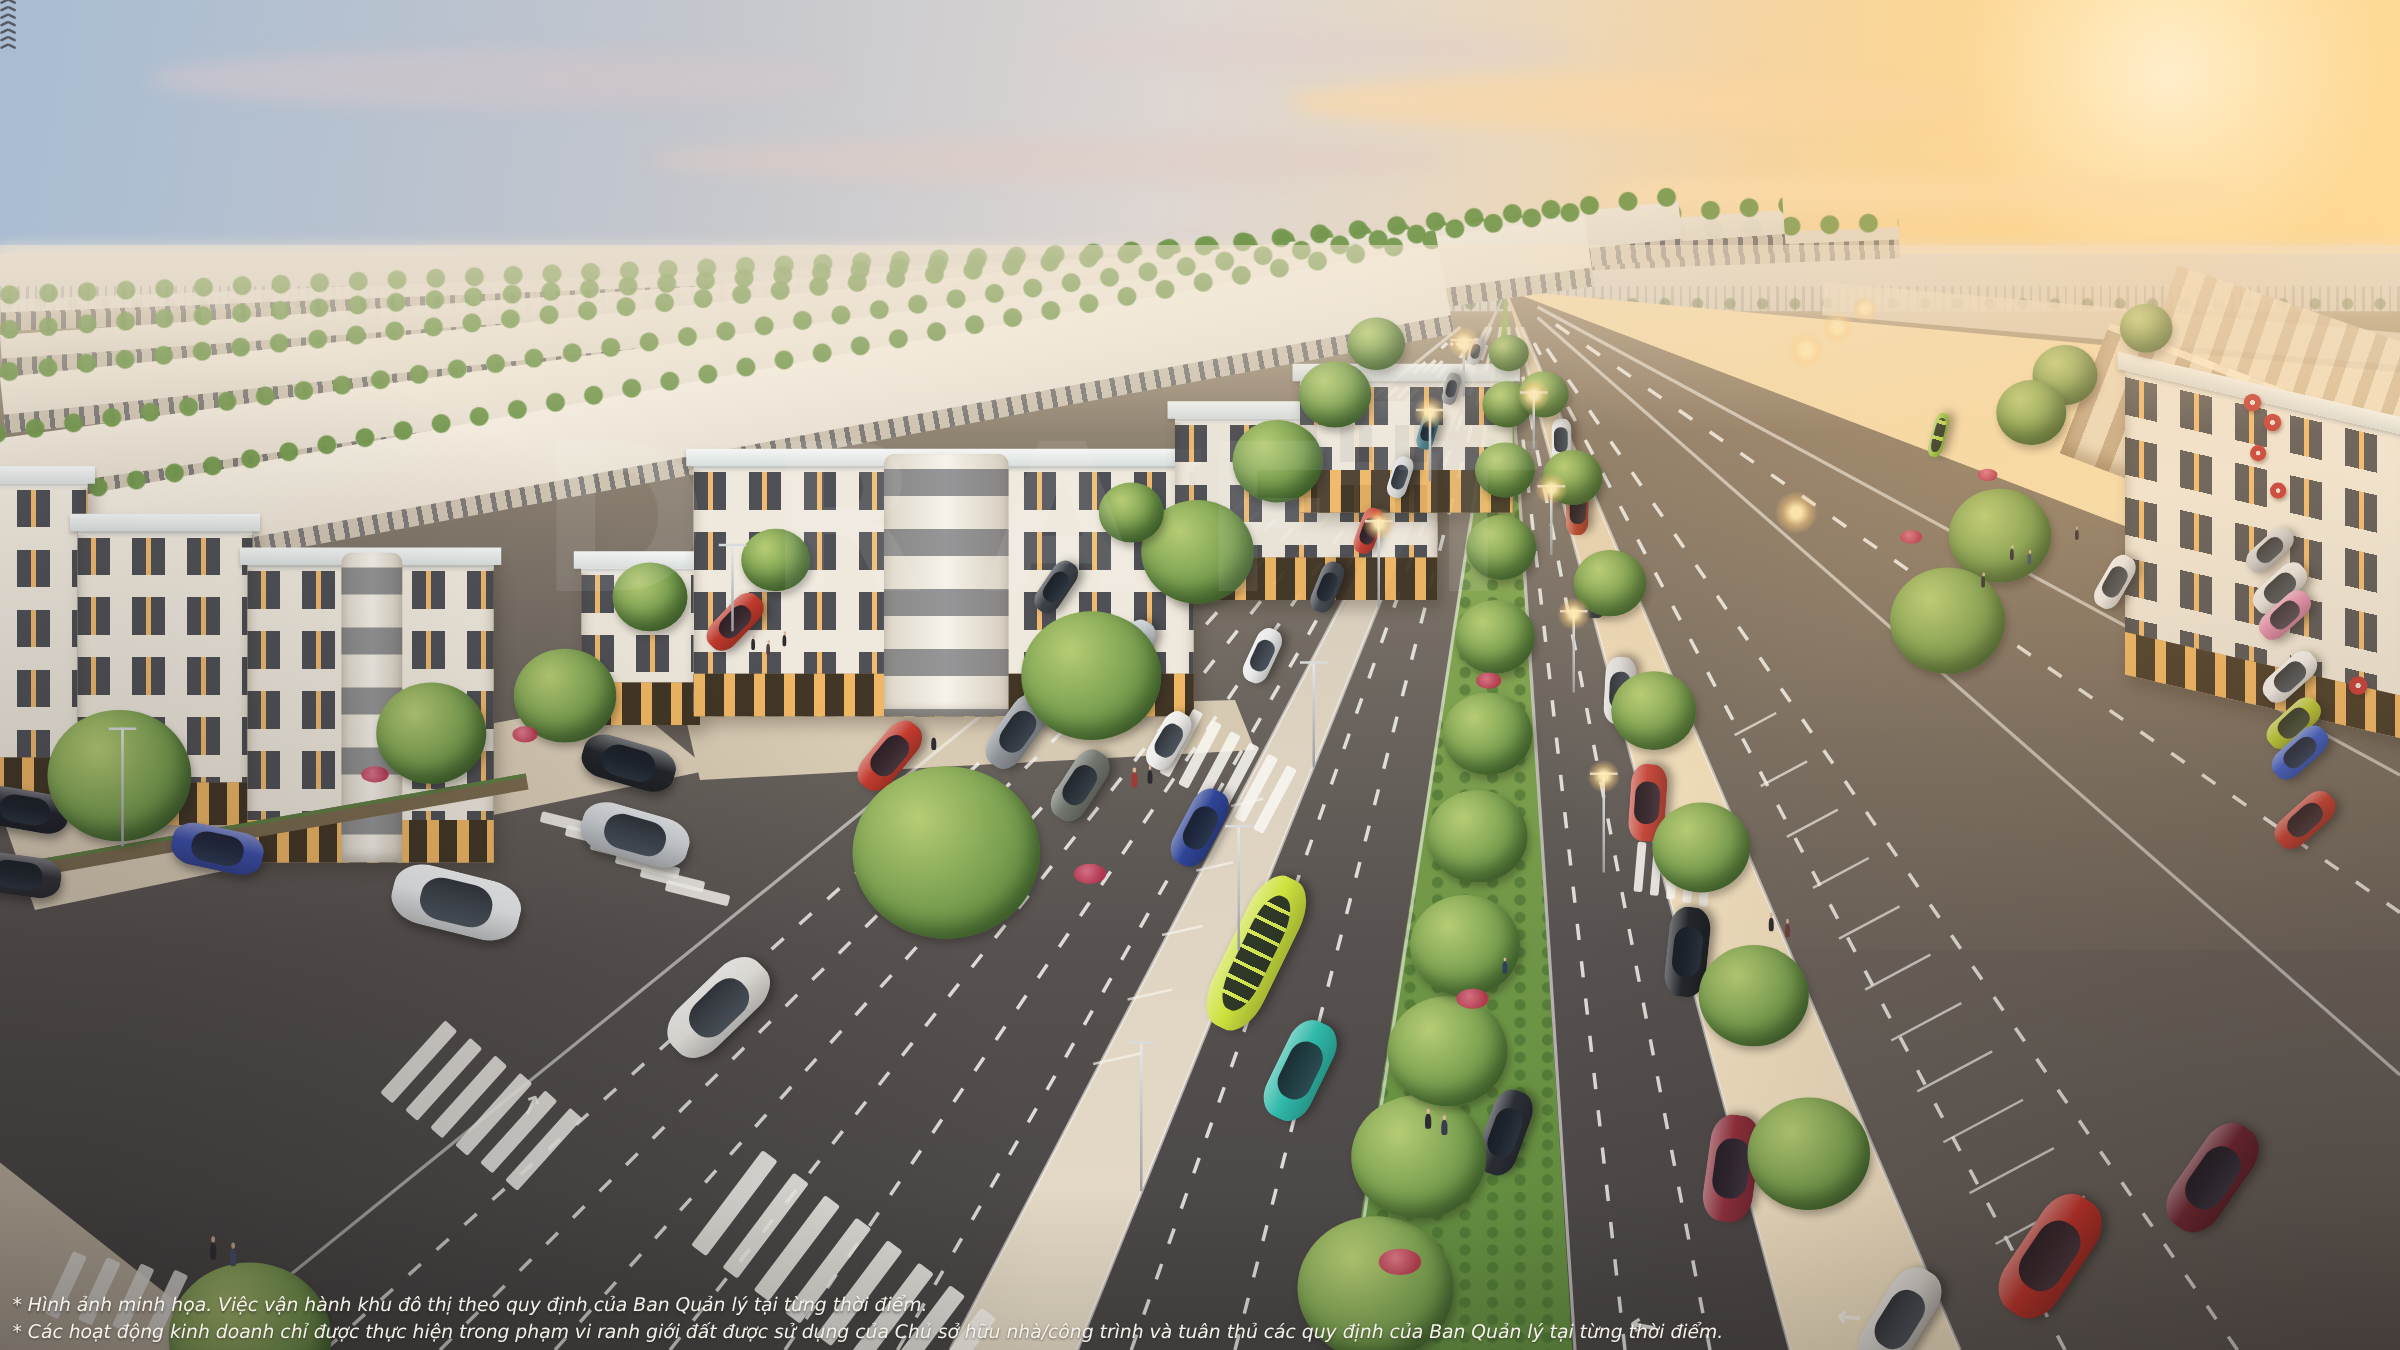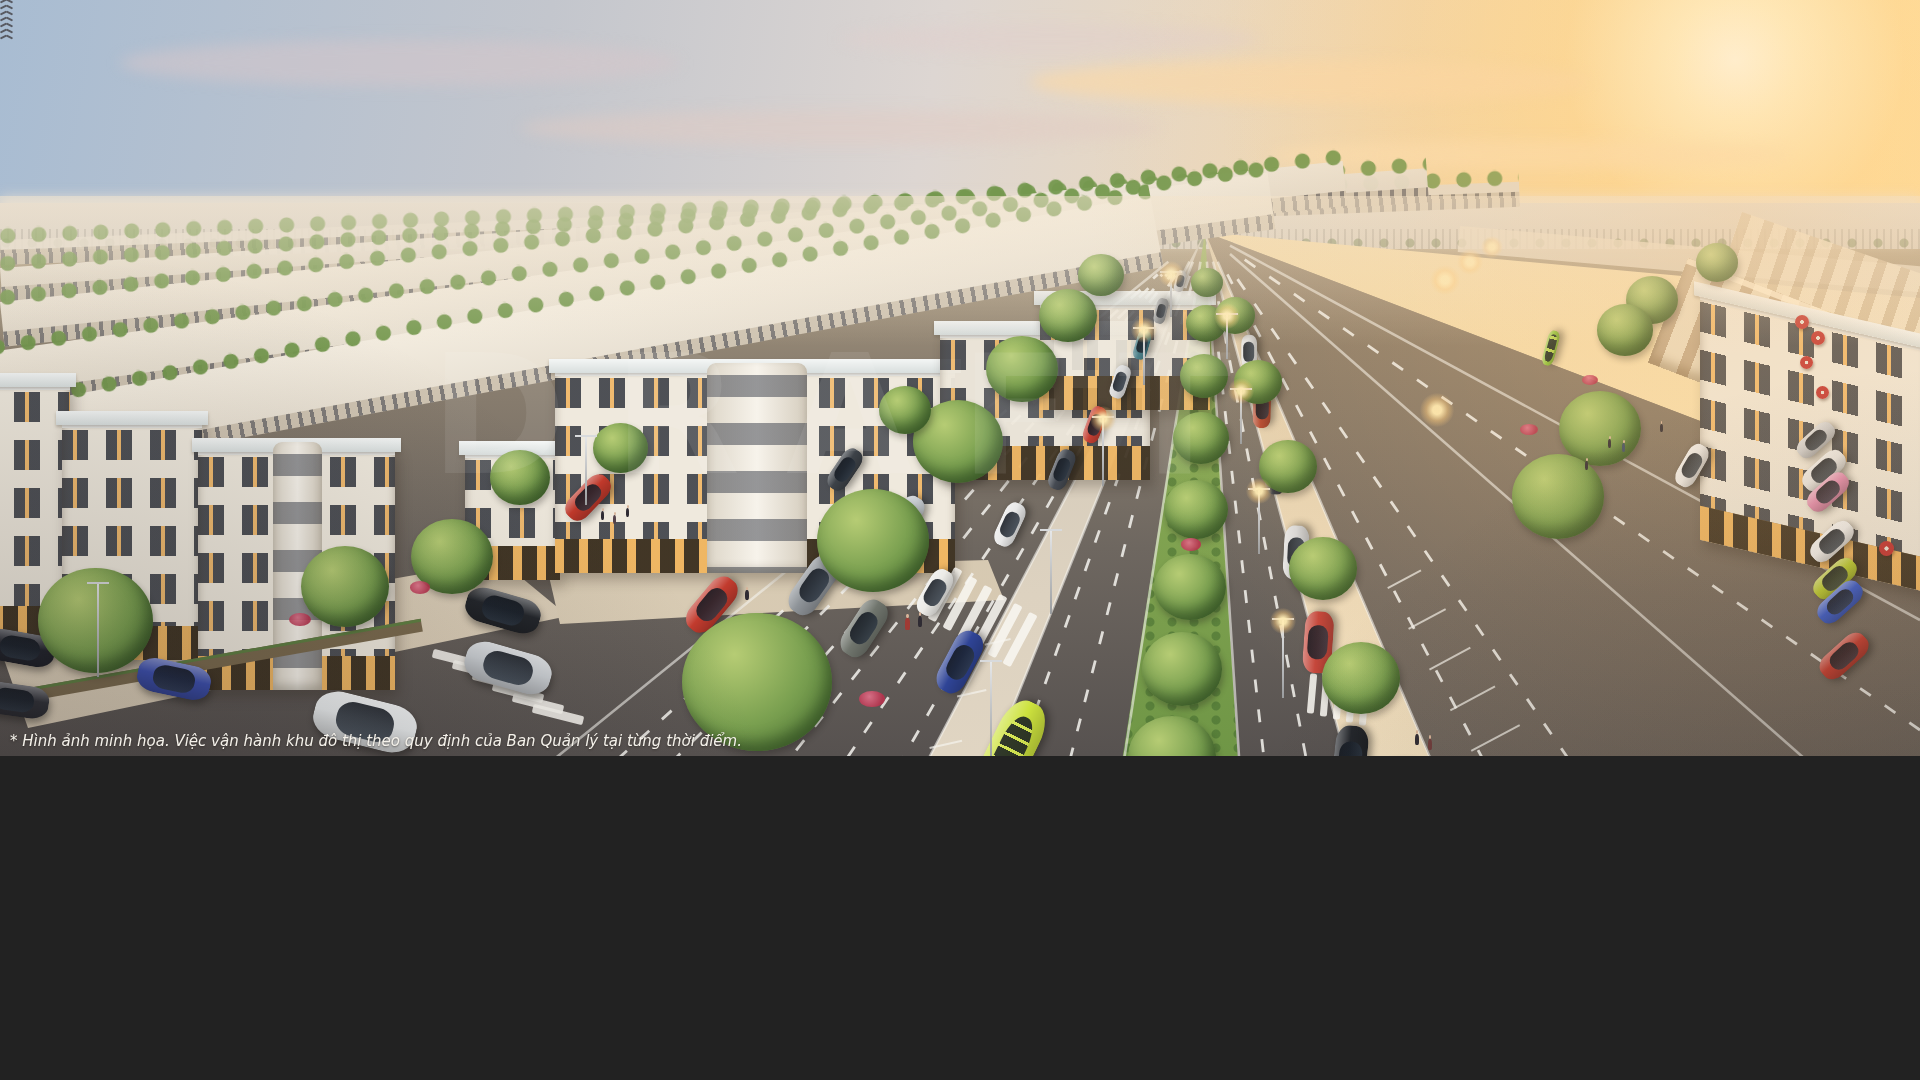--- a/index.html
+++ b/index.html
@@ -1,16 +1,16 @@
 <!DOCTYPE html>
 <html><head>
 <meta charset="utf-8">
 <style>
   html,body{margin:0;padding:0;background:#222;}
-  .stage{position:relative;width:1920px;height:756px;overflow:hidden;
+  .stage{position:relative;width:1920px;height:1080px;overflow:hidden;
          font-family:"DejaVu Sans","Liberation Sans",sans-serif;}
   .abs{position:absolute;}
 
   
   .sky{left:0;top:0;width:1920px;height:300px;z-index:1;
     background:linear-gradient(100deg,#a8bcd2 0%,#c3c6cd 28%,#ddd6d2 48%,#eed9b9 68%,#f7d9a2 82%,#ffe2a6 100%);}
   .sun{left:0;top:0;width:1920px;height:420px;z-index:2;
     background:radial-gradient(circle at 1735px 60px,#fff8e2 0,rgba(255,240,198,.95) 60px,rgba(255,219,148,.55) 170px,rgba(255,205,125,.22) 330px,rgba(255,200,120,0) 520px);}
   .cloud{border-radius:50%;filter:blur(7px);z-index:3;}
   .c1{left:120px;top:40px;width:560px;height:46px;background:rgba(214,199,203,.55);}
@@ -571,14 +571,15 @@
       <div class="arrowm" style="left: 415px; top: 875px; font-size: 22px; transform: rotate(25deg);">↑</div>
     </div>
 
   <div class="abs watermark">DRAFT</div>
   <div class="abs haze"></div>
   <div class="abs warm"></div>
   <div class="abs vig"></div>
 
   <div class="abs disclaimer">
     <div>* Hình ảnh minh họa. Việc vận hành khu đô thị theo quy định của Ban Quản lý tại từng thời điểm.</div>
+    <div>* Các hoạt động kinh doanh chỉ được thực hiện trong phạm vi ranh giới đất được sử dụng của Chủ sở hữu nhà/công trình và tuân thủ các quy định của Ban Quản lý tại từng thời điểm.</div>
   </div>
 </div>
 
 </body></html>

